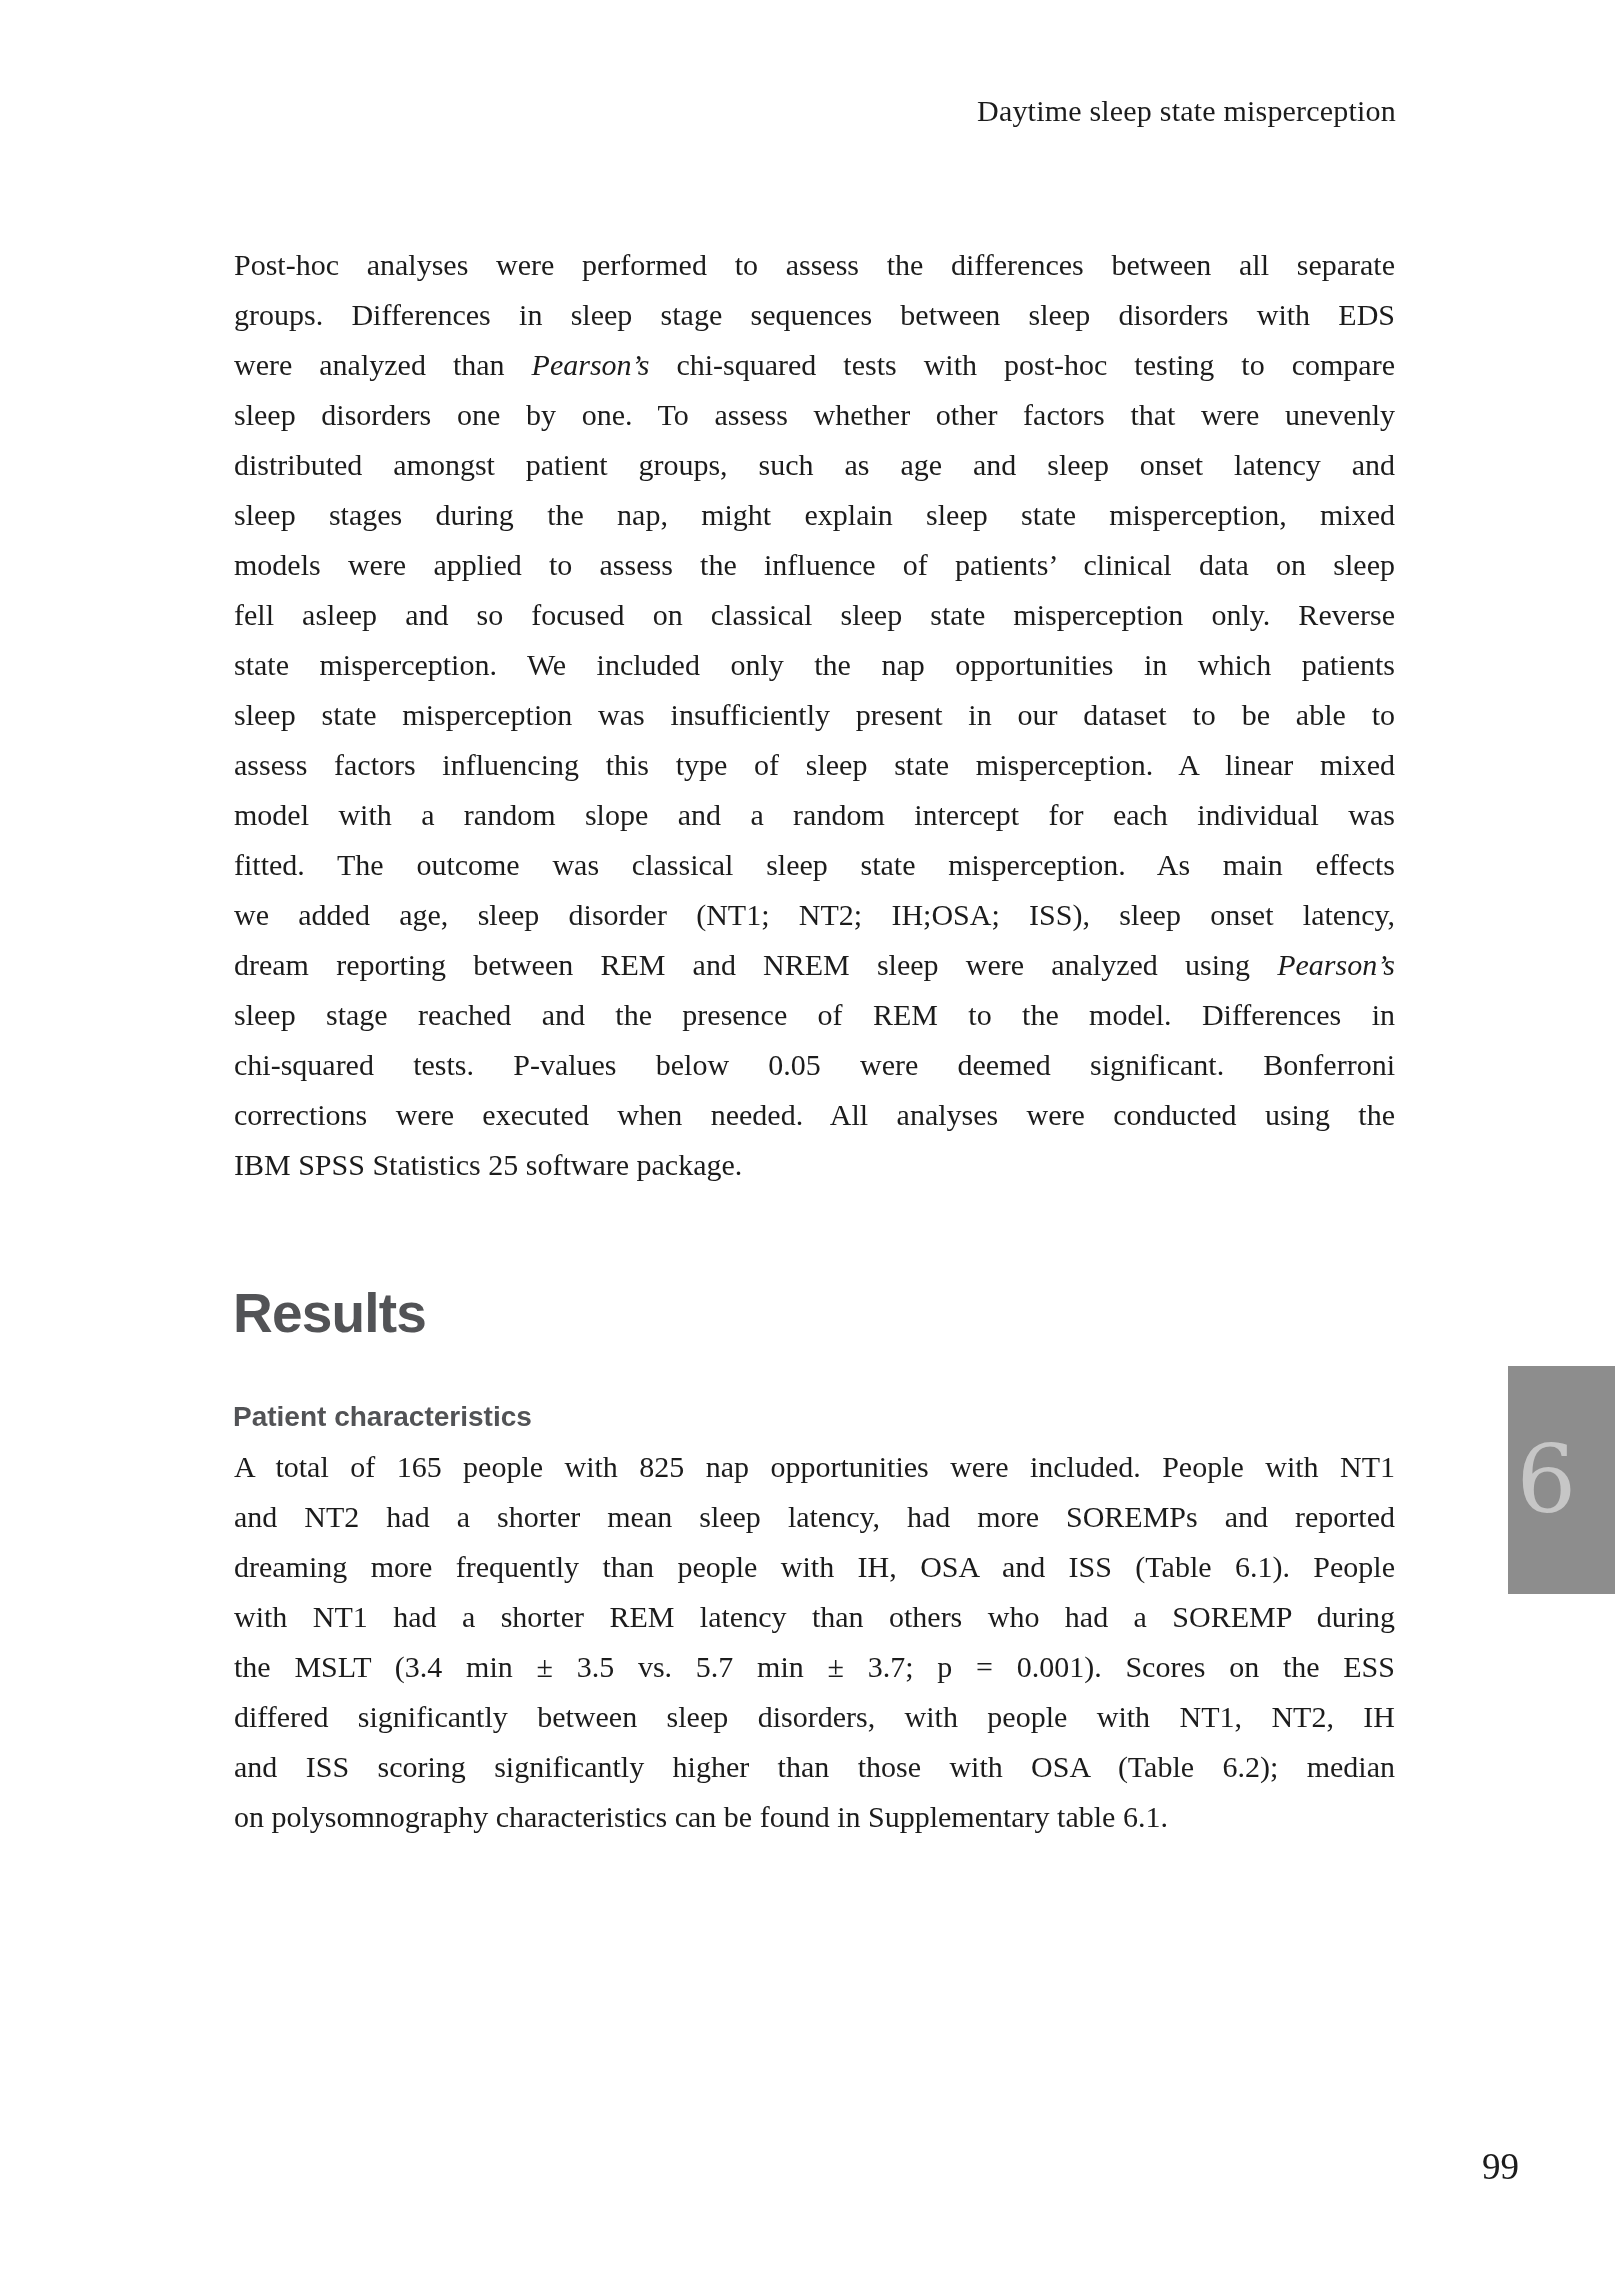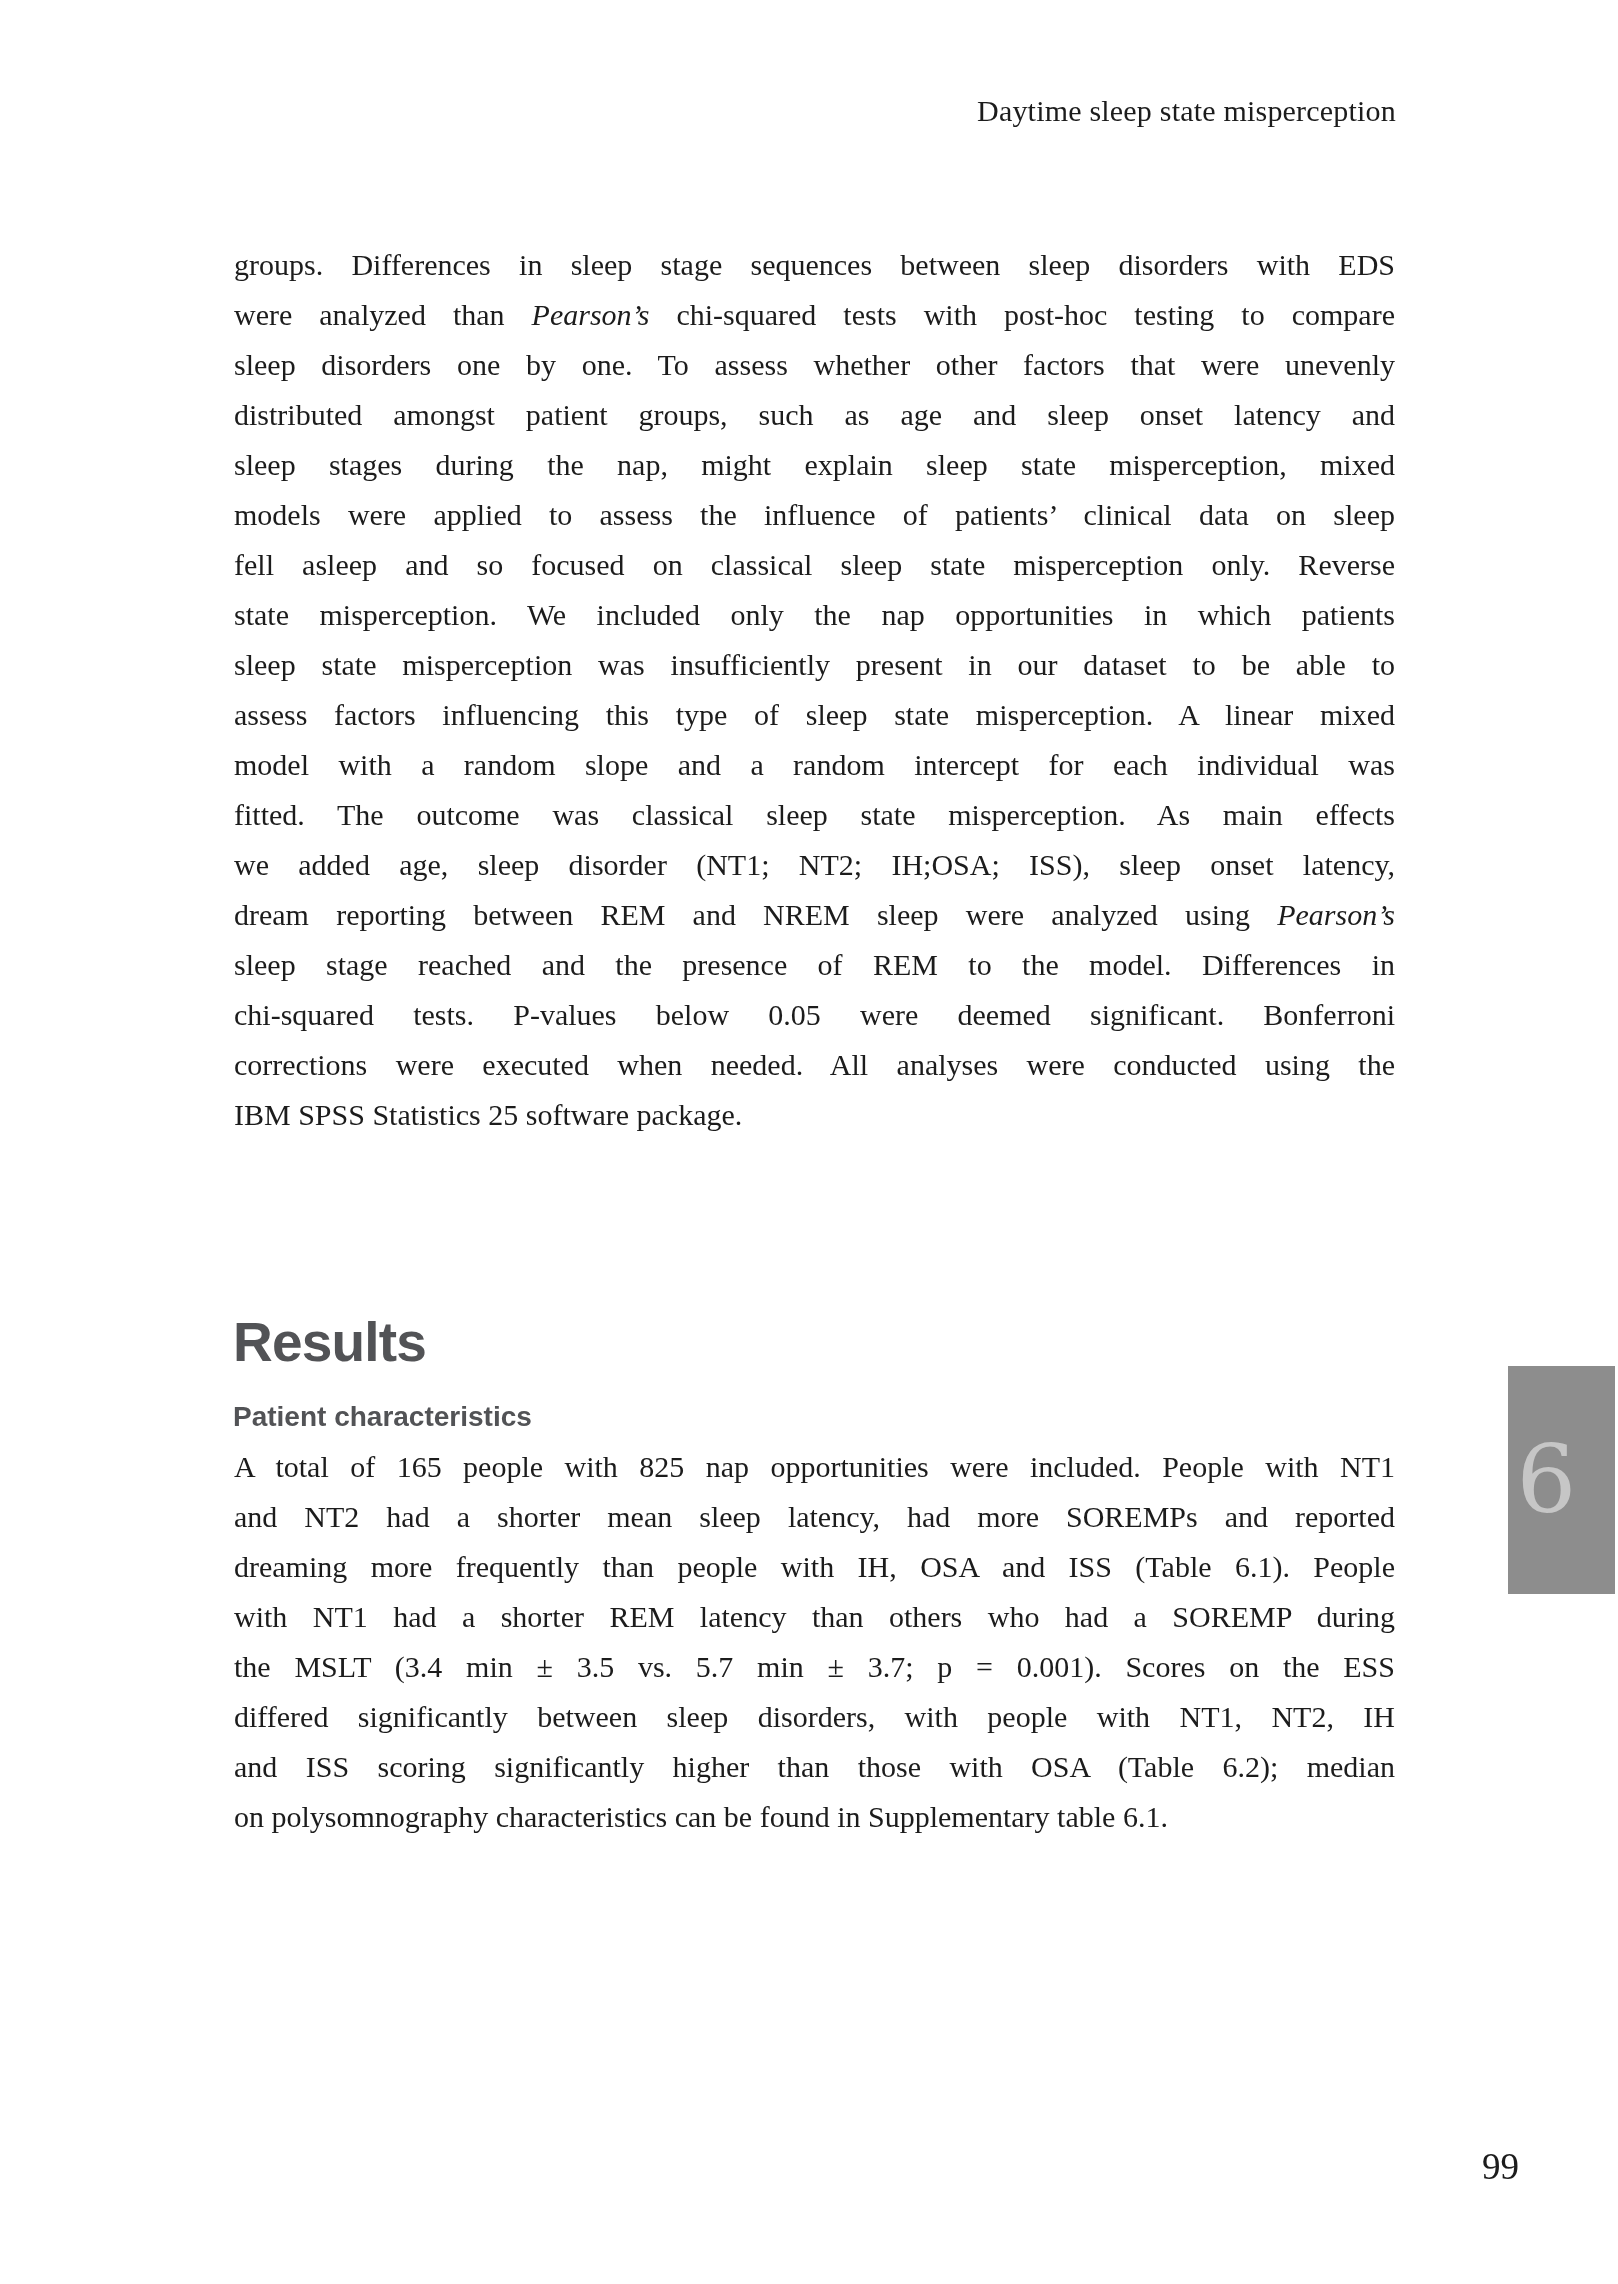--- a/index.html
+++ b/index.html
@@ -42,21 +42,20 @@
   .line.last { text-align-last: left; }
   .results-heading {
     position: absolute;
     left: 233px;
     top: 1281px;
     font-family: "Liberation Sans", sans-serif;
     font-weight: bold;
     font-size: 55px;
     letter-spacing: -0.8px;
     color: var(--heading-color);
-    margin-top: 29px;
   }
   .subsection-heading {
     position: absolute;
     left: 233px;
     top: 1401px;
     font-family: "Liberation Sans", sans-serif;
     font-weight: bold;
     font-size: 28px;
     color: var(--heading-color);
   }
@@ -89,20 +88,21 @@
   }
 </style>
 </head>
 <body>
 
 <div class="page">
 
   <div class="running-header">Daytime sleep state misperception</div>
 
   <div class="para" id="para-methods">
+      <div class="line"><span>Post-hoc analyses were performed to assess the differences between all separate</span></div>
       <div class="line"><span>groups. Differences in sleep stage sequences between sleep disorders with EDS</span></div>
       <div class="line"><span>were analyzed than </span><i>Pearson’s</i><span> chi-squared tests with post-hoc testing to compare</span></div>
       <div class="line"><span>sleep disorders one by one. To assess whether other factors that were unevenly</span></div>
       <div class="line"><span>distributed amongst patient groups, such as age and sleep onset latency and</span></div>
       <div class="line"><span>sleep stages during the nap, might explain sleep state misperception, mixed</span></div>
       <div class="line"><span>models were applied to assess the influence of patients’ clinical data on sleep</span></div>
       <div class="line"><span>fell asleep and so focused on classical sleep state misperception only. Reverse</span></div>
       <div class="line"><span>state misperception. We included only the nap opportunities in which patients</span></div>
       <div class="line"><span>sleep state misperception was insufficiently present in our dataset to be able to</span></div>
       <div class="line"><span>assess factors influencing this type of sleep state misperception. A linear mixed</span></div>

